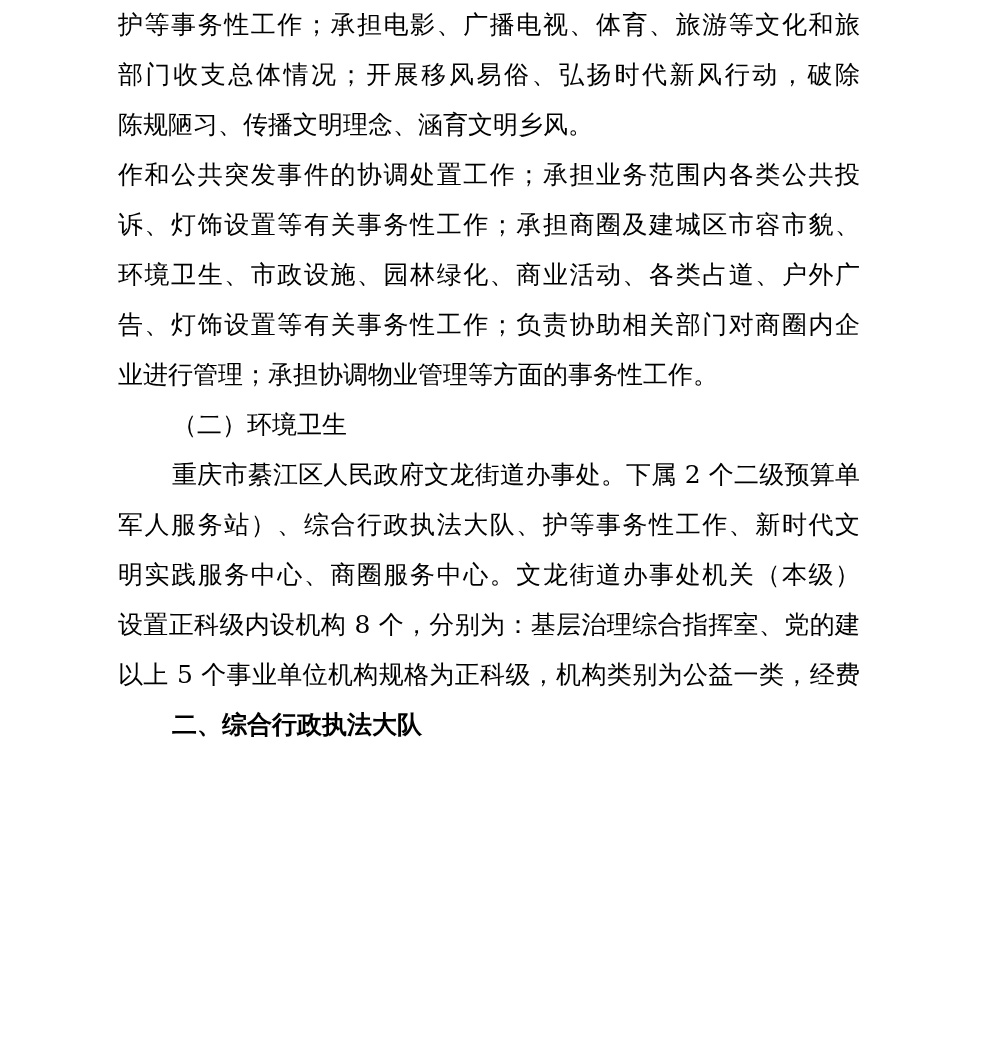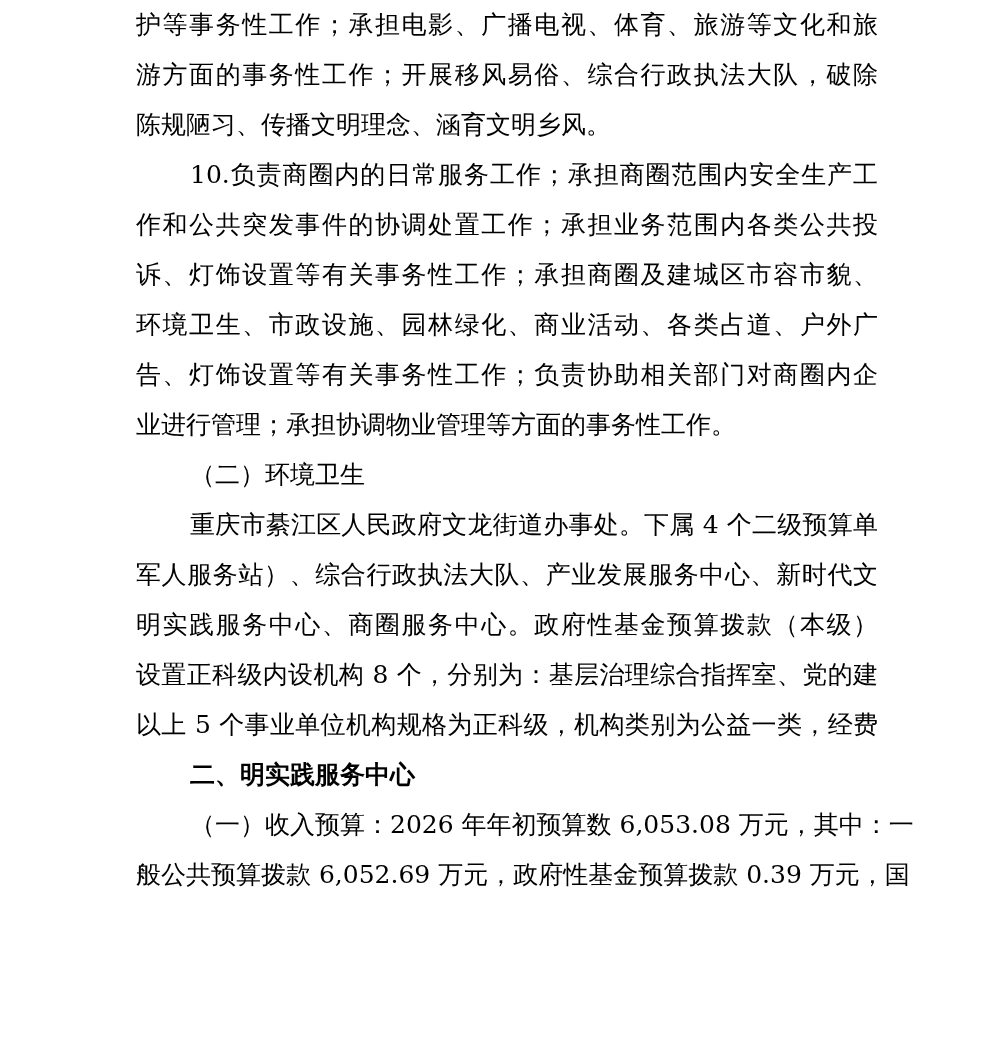--- a/index.html
+++ b/index.html
@@ -10,21 +10,21 @@
     body {
       width: 1000px;
       height: 1054px;
       overflow: hidden;
       position: relative;
       font-family: "DejaVu Serif", "Liberation Serif", serif;
       color: #000000;
     }
     .page {
       position: absolute;
-      left: 136px;
+      left: 118px;
       top: 0;
       width: 742px;
     }
     .line {
       height: 50px;
       line-height: 50px;
       font-size: 25px;
       white-space: nowrap;
       text-align: justify;
       text-align-last: justify;
@@ -45,47 +45,42 @@
       margin: 0;
     }
   </style>
 </head>
 <body>
 
 <div class="page">
 
   <div class="para">
     <div class="line">护等事务性工作；承担电影、广播电视、体育、旅游等文化和旅</div>
-    <div class="line">游方面的事务性工作；开展移风易俗、综合行政执法大队，破除</div>
+    <div class="line">部门收支总体情况；开展移风易俗、弘扬时代新风行动，破除</div>
     <div class="line last">陈规陋习、传播文明理念、涵育文明乡风。</div>
   </div>
 
   <div class="para">
-    <div class="line indent">10.负责商圈内的日常服务工作；承担商圈范围内安全生产工</div>
     <div class="line">作和公共突发事件的协调处置工作；承担业务范围内各类公共投</div>
     <div class="line">诉、灯饰设置等有关事务性工作；承担商圈及建城区市容市貌、</div>
     <div class="line">环境卫生、市政设施、园林绿化、商业活动、各类占道、户外广</div>
     <div class="line">告、灯饰设置等有关事务性工作；负责协助相关部门对商圈内企</div>
     <div class="line last">业进行管理；承担协调物业管理等方面的事务性工作。</div>
   </div>
 
   <div class="para">
     <div class="line last indent">（二）环境卫生</div>
   </div>
 
   <div class="para">
-    <div class="line indent">重庆市綦江区人民政府文龙街道办事处。下属 4 个二级预算单</div>
-    <div class="line">军人服务站）、综合行政执法大队、产业发展服务中心、新时代文</div>
-    <div class="line">明实践服务中心、商圈服务中心。政府性基金预算拨款（本级）</div>
+    <div class="line indent">重庆市綦江区人民政府文龙街道办事处。下属 2 个二级预算单</div>
+    <div class="line">军人服务站）、综合行政执法大队、护等事务性工作、新时代文</div>
+    <div class="line">明实践服务中心、商圈服务中心。文龙街道办事处机关（本级）</div>
     <div class="line">设置正科级内设机构 8 个，分别为：基层治理综合指挥室、党的建</div>
     <div class="line">以上 5 个事业单位机构规格为正科级，机构类别为公益一类，经费</div>
   </div>
 
   <div class="para">
-    <div class="line last indent bold">二、明实践服务中心</div>
+    <div class="line last indent bold">二、综合行政执法大队</div>
   </div>
 
-  <div class="para">
-    <div class="line indent">（一）收入预算：2026 年年初预算数 6,053.08 万元，其中：一</div>
-    <div class="line">般公共预算拨款 6,052.69 万元，政府性基金预算拨款 0.39 万元，国</div>
-  </div>
 
 </div>
 
 </body></html>

